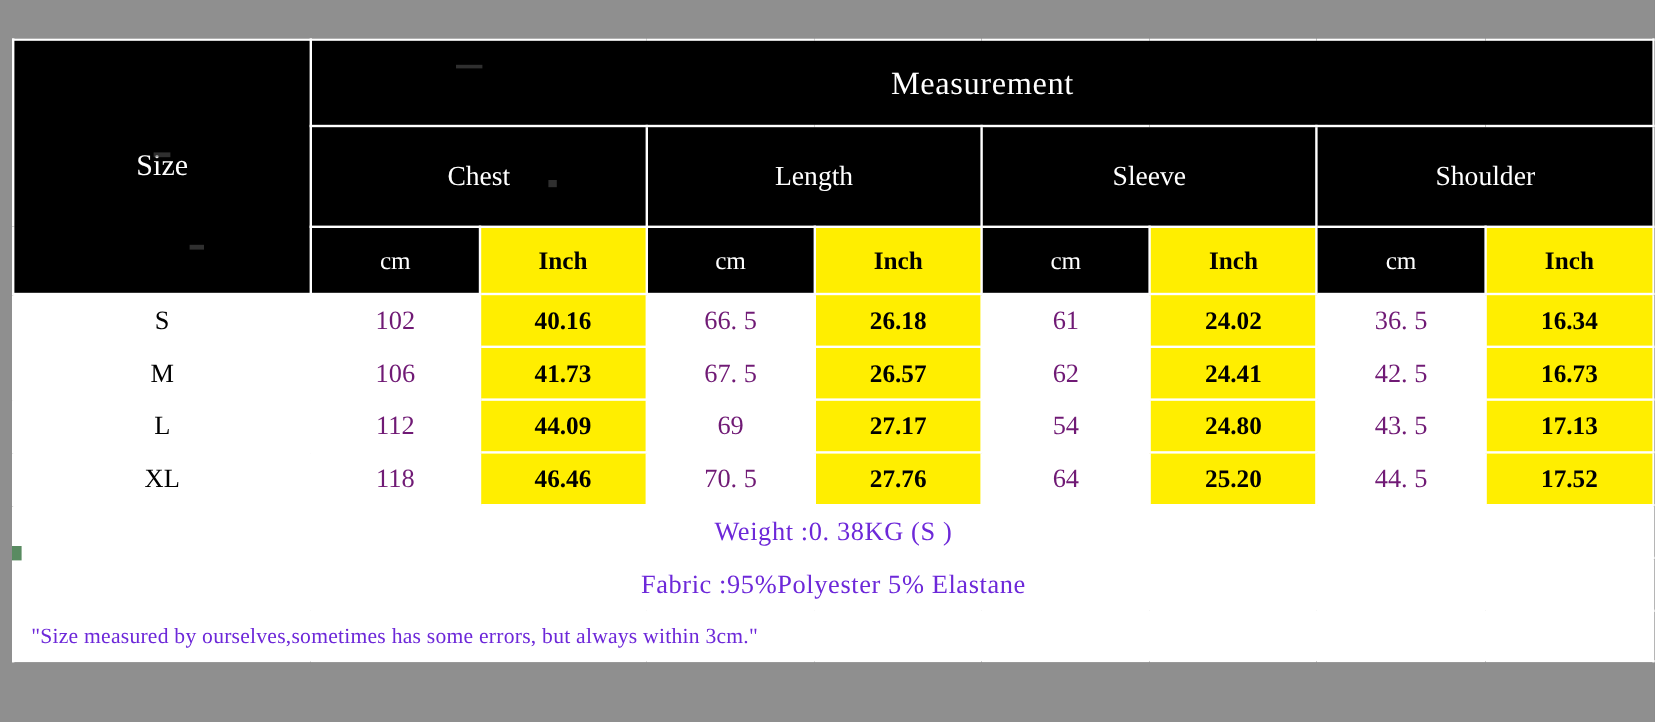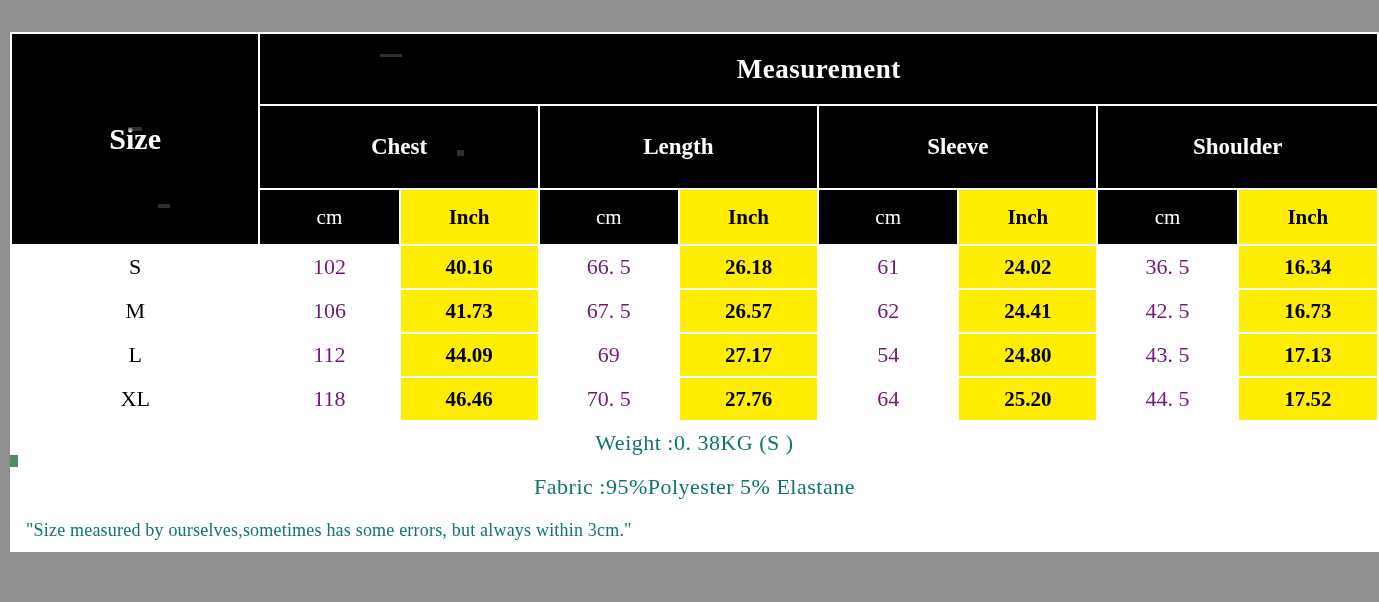--- a/index.html
+++ b/index.html
@@ -42,30 +42,30 @@
     text-align: center;
     vertical-align: middle;
     padding: 0;
     font-family: "Liberation Serif", serif;
   }
 
   
   .hdr-black {
     background: #000000;
     color: #ffffff;
-    font-weight: bold;
+    font-weight: normal;
     border-radius: 17px;
   }
   .hdr-measurement {
     font-size: 27px;
     letter-spacing: 0.5px;
     font-family: "Liberation Sans", sans-serif;
   }
   .hdr-size {
-    font-size: 30px;
+    font-size: 25px;
     font-family: "Liberation Sans", sans-serif;
   }
   .hdr-group {
     font-size: 23px;
   }
   .hdr-unit-cm {
     background: #000000;
     color: #ffffff;
     font-weight: normal;
     font-size: 21px;
@@ -98,21 +98,21 @@
     font-family: "Liberation Mono", monospace;
   }
 
   .row-h { height: 44px; }
   .hdr-h1 { height: 72px; }
   .hdr-h2 { height: 84px; }
   .hdr-h3 { height: 56px; }
 
   .note-row td {
     background: #ffffff;
-    color: #0f766e;
+    color: #6d28d9;
     height: 42px;
     font-family: "Liberation Mono", monospace;
     font-size: 22px;
     letter-spacing: 0.5px;
   }
   .note-row.small td {
     font-size: 18px;
     text-align: left;
     padding-left: 14px;
     letter-spacing: 0.2px;

